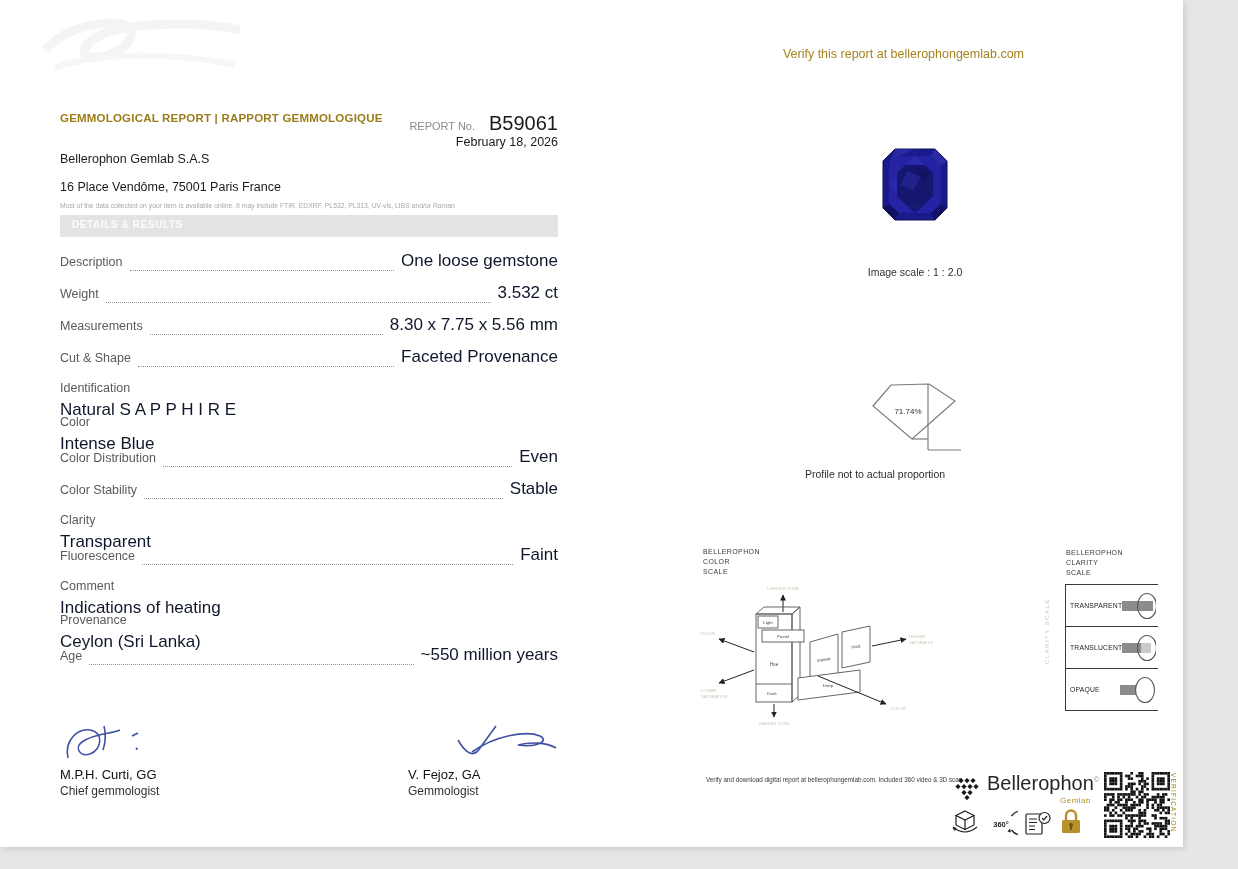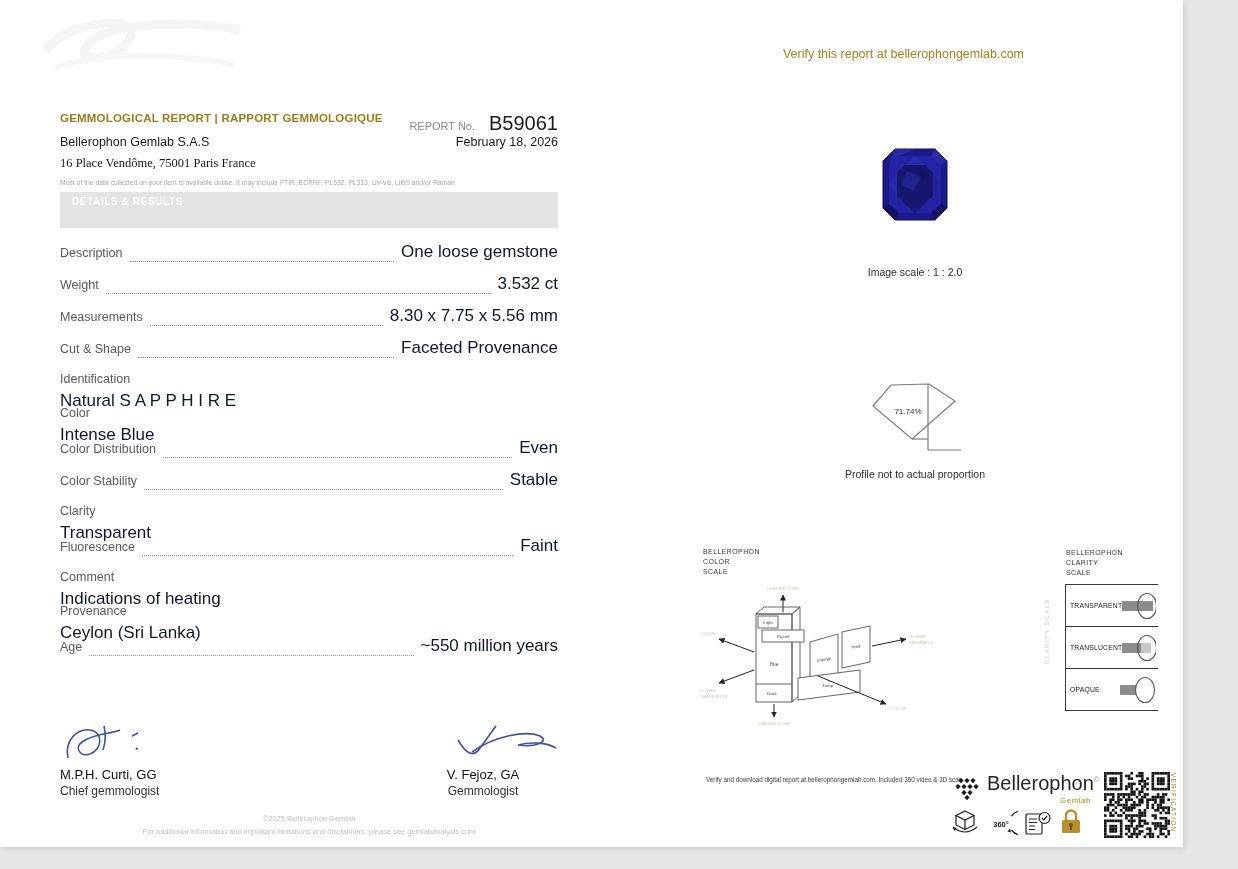--- a/index.html
+++ b/index.html
@@ -7,43 +7,43 @@
   .page { position:absolute; left:0; top:0; width:1183px; height:847px; background:#ffffff; box-shadow:2px 2px 6px rgba(0,0,0,.12); }
   .abs { position:absolute; }
 
   
   .verify-top { top:47px; right:159px; font-size:12.5px; color:#a5831c; }
   .left-col { left:60px; top:112px; width:498px; }
   .hdr-row { display:flex; justify-content:space-between; align-items:flex-start; }
   .hdr-title { font-size:11.5px; font-weight:bold; color:#9b7d1b; letter-spacing:.2px; }
   .hdr-repno-label { font-size:11px; color:#8a8a8a; margin-right:14px; }
   .hdr-repno { font-size:20px; color:#1a1a1a; }
-  .hdr-lab { font-size:12.5px; color:#1a1a1a; margin-top:0; }
+  .hdr-lab { font-size:12.5px; color:#1a1a1a; margin-top:17px; }
   .hdr-date { font-size:12.5px; color:#1a1a1a; }
-  .hdr-addr { font-size:12.5px; color:#1a1a1a; margin-top:7px;font-family:Liberation Serif, serif; }
+  .hdr-addr { font-size:12.5px; color:#1a1a1a; margin-top:14px; }
   .fine-print { font-size:6.8px; color:#a8a8a8; margin-top:8px; }
-  .section-bar { margin-top:6px; background:#e3e3e3; color:#fbfbfb; font-size:10px; font-weight:bold; letter-spacing:.6px; height:36px; line-height:20px; padding-left:12px; }
+  .section-bar { margin-top:6px; background:#e3e3e3; color:#fbfbfb; font-size:10px; font-weight:bold; letter-spacing:.6px; height:22px; line-height:20px; padding-left:12px; }
 
   .rows { margin-top:14px; }
   .drow { display:flex; align-items:baseline; height:24px;margin-top:8px; }
   .drow.gap { margin-top:10px;flex-direction:column; }
   .dlabel { font-size:12.5px; color:#5a5a5a; white-space:nowrap; }
   .leader { flex:1; border-bottom:1.6px dotted #979797; margin:0 7px; align-self:flex-end; margin-bottom:4px; }
   .dvalue { font-size:17px; color:#0f172a; white-space:nowrap; }
 
   .sig-name { font-size:13px; color:#111; }
   .sig-title { font-size:12px; color:#333; margin-top:2px; }
-  .sig-right { text-align:center; }
+  .sig-right { text-align:left; }
   .footer-center { left:60px; top:814px; width:498px; text-align:center; }
   .foot1 { font-size:7.5px; color:#c2c2c2; }
   .foot2 { font-size:7.5px; color:#c2c2c2; margin-top:4px; }
 
   
   .img-scale { left:820px; top:266px; width:190px; text-align:center; font-size:10.5px; color:#2e2e2e; }
-  .profile-note { left:805px; top:468px; width:220px; text-align:center; font-size:10.5px; color:#2e2e2e; }
+  .profile-note { left:805px; top:468px; width:220px; text-align:left; font-size:10.5px; color:#2e2e2e; }
   .scale-title { font-size:7px; color:#3a3a3a; letter-spacing:.4px; line-height:10px; }
   .cs-title { left:703px; top:547px; }
   .cl-title { left:1066px; top:548px; }
   .clarity-table { left:1065px; top:584px; width:93px; border-left:1.2px solid #3a3a3a; border-top:1.2px solid #3a3a3a; }
   .cl-row { height:42px; border-bottom:1.2px solid #3a3a3a; display:flex; align-items:center; justify-content:space-between; padding:0 2px 0 4px; }
   .cl-label { font-size:6.8px; color:#222; letter-spacing:.2px; }
   .vert { writing-mode:vertical-rl; }
   .clarity-side { left:1044px; top:598px; font-size:6px; color:#ccc7bd; letter-spacing:1.5px; transform:rotate(180deg); }
   .verification-side { left:1170px; top:773px; font-size:6.5px; color:#a8892e; letter-spacing:1.2px; }
   .verify-bottom { left:706px; top:776px; font-size:6.3px; color:#3a3a3a; }
@@ -161,24 +161,20 @@
   </div>
   <svg class="abs" style="left:452px; top:722px;" width="112" height="44">
     <path d="M6,18 C14,32 22,36 28,26 L44,4" stroke="#3f51a5" stroke-width="1.6" fill="none"></path>
     <path d="M20,30 C42,14 74,8 88,14 C98,19 84,26 66,23 C78,20 94,20 104,26" stroke="#3f51a5" stroke-width="1.6" fill="none"></path>
   </svg>
   <div class="abs sig-right" style="left:408px; top:767px; width:150px;">
     <div class="sig-name">V. Fejoz, GA</div>
     <div class="sig-title">Gemmologist</div>
   </div>
 
-  <div class="abs footer-center">
-    <div class="foot1">©2025 Bellerophon Gemlab</div>
-    <div class="foot2">For additional information and important limitations and disclaimers, please see gemlabanalysis.com</div>
-  </div>
 
   <svg class="abs" style="left:881px; top:147px;" width="68" height="75">
     <polygon points="14,2 54,2 66,14 66,61 54,73 14,73 2,61 2,14" fill="#1a1a8c" stroke="#10104f" stroke-width="1"></polygon>
     <polygon points="18,9 50,9 60,18 60,57 50,66 18,66 8,57 8,18" fill="#2525a6" opacity="0.9"></polygon>
     <polygon points="24,18 44,18 52,26 52,49 44,57 24,57 16,49 16,26" fill="#16166e"></polygon>
     <polygon points="14,2 34,2 18,9 8,18" fill="#3b3bc0" opacity="0.45"></polygon>
     <polygon points="54,2 66,14 60,18 50,9" fill="#4646cc" opacity="0.4"></polygon>
     <polygon points="2,61 14,73 18,66 8,57" fill="#0b0b45" opacity="0.6"></polygon>
     <polygon points="66,61 54,73 50,66 60,57" fill="#0d0d4d" opacity="0.55"></polygon>
     <polygon points="24,18 34,9 44,18" fill="#3333b8" opacity="0.5"></polygon>

